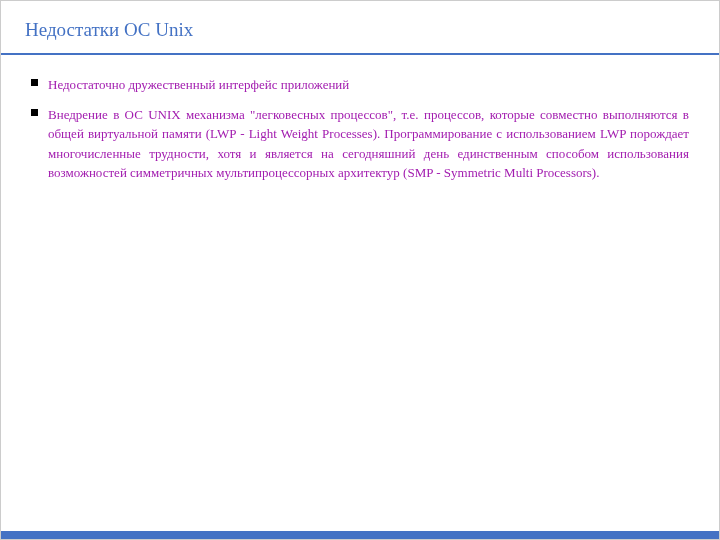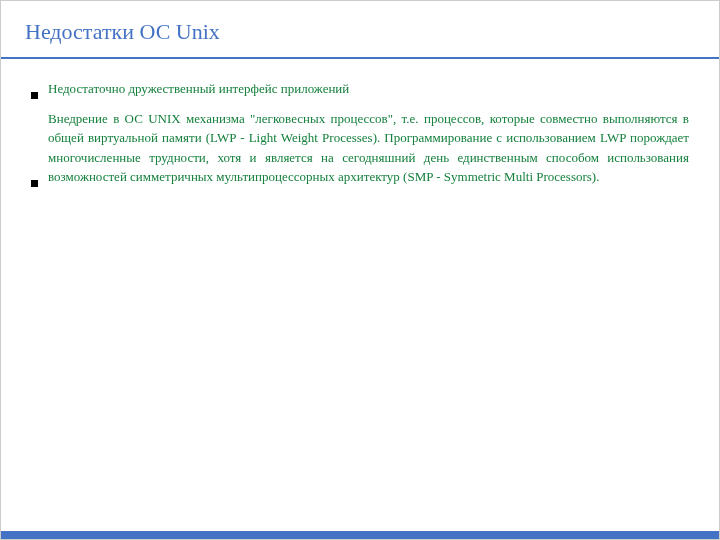--- a/index.html
+++ b/index.html
@@ -26,44 +26,44 @@
       padding: 0;
       position: relative;
     }
 
     .slide-header {
       padding: 18px 24px 12px 24px;
       border-bottom: 2px solid #4472c4;
     }
 
     .slide-title {
-      font-size: 22px;
+      font-size: 19px;
       font-weight: normal;
       color: #4472c4;
       font-family: 'Times New Roman', Times, serif;
     }
 
     .slide-content {
       padding: 20px 30px 20px 30px;
       flex: 1;
     }
 
     .bullet-list {
       list-style: none;
       padding: 0;
       margin: 0;
     }
 
     .bullet-list li {
       display: flex;
-      align-items: flex-end;
+      align-items: flex-start;
       margin-bottom: 10px;
       font-size: 13px;
       line-height: 1.5;
-      color: #15803d;
+      color: #a21caf;
       text-align: justify;
     }
 
     .bullet-square {
       display: inline-block;
       width: 7px;
       height: 7px;
       background: #000000;
       flex-shrink: 0;
       margin-top: 4px;

